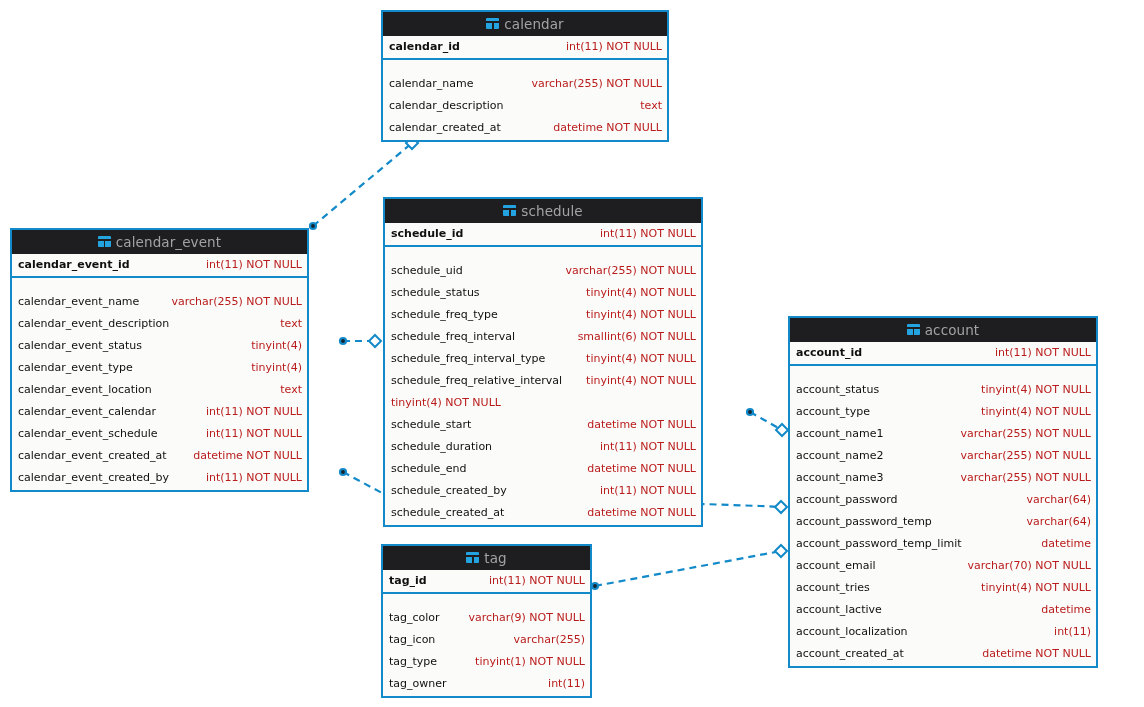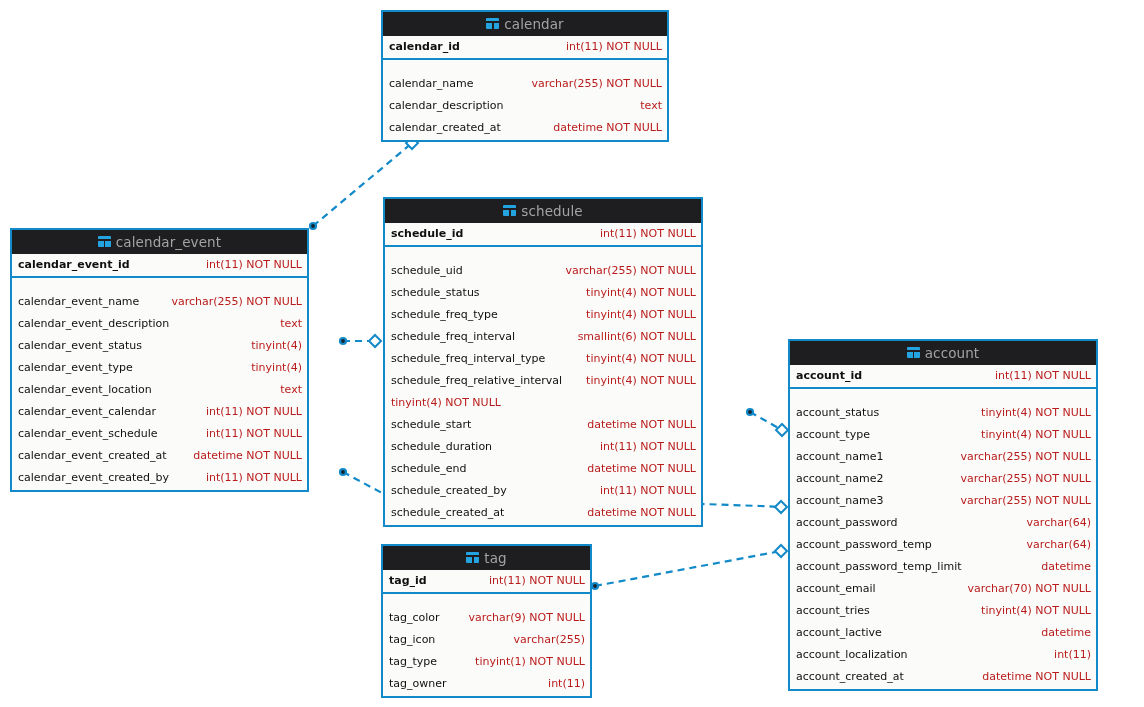--- a/index.html
+++ b/index.html
@@ -272,21 +272,21 @@
           <div class="row">
             <span class="row-name">calendar_event_created_at</span>
             <span class="row-type">datetime NOT NULL</span>
           </div>
           <div class="row">
             <span class="row-name">calendar_event_created_by</span>
             <span class="row-type">int(11) NOT NULL</span>
           </div>
         </div>
       </div>
-      <div class="er-table" style="left: 788px; top: 339px; width: 310px;">
+      <div class="er-table" style="left: 788px; top: 316px; width: 310px;">
         <div class="tbl-header">
           <span class="tbl-icon"></span>
           <span>account</span>
         </div>
         <div class="pk-row">
           <div class="row">
             <span class="row-name">account_id</span>
             <span class="row-type">int(11) NOT NULL</span>
           </div>
         </div>

